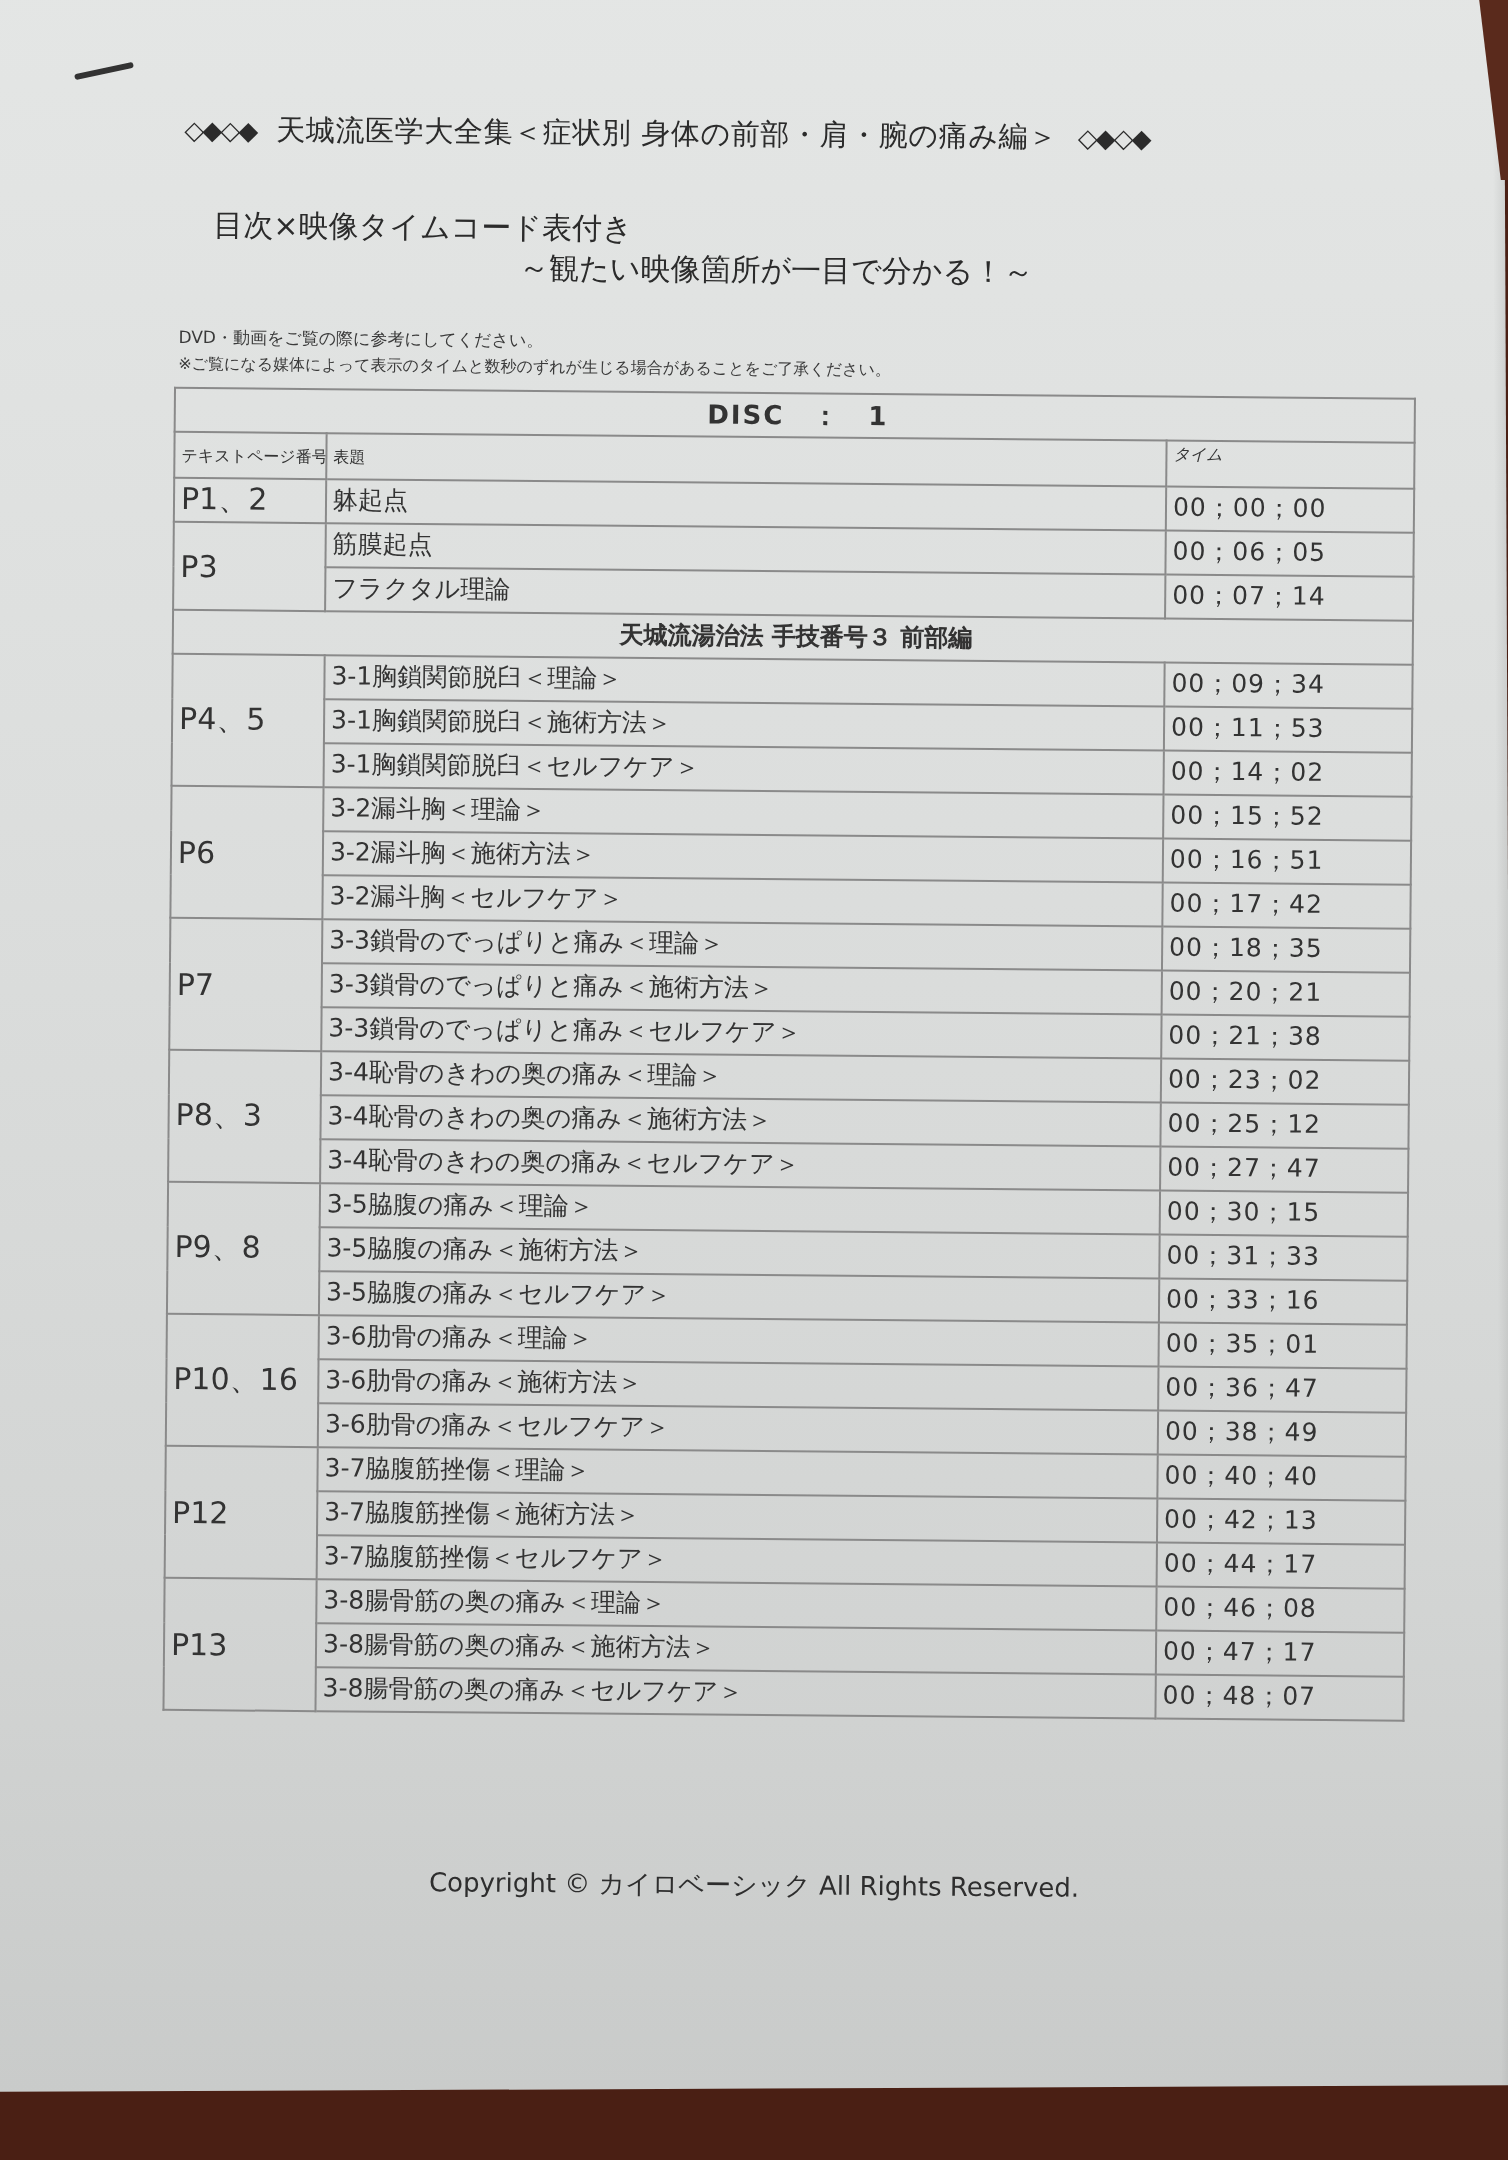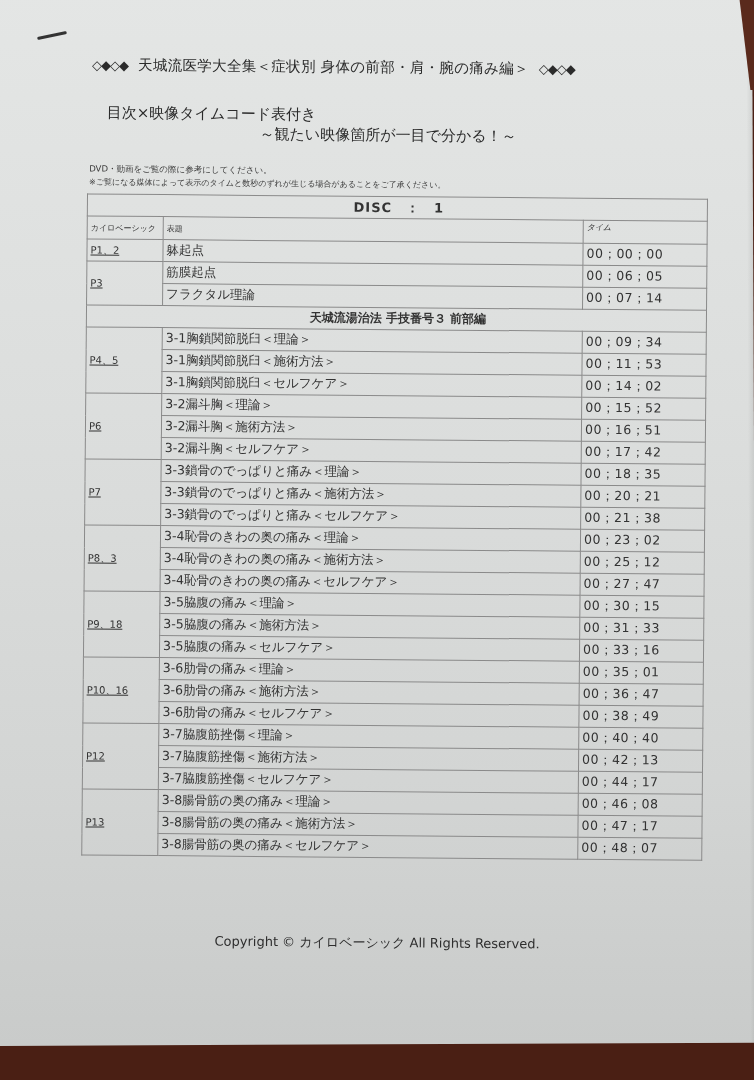--- a/index.html
+++ b/index.html
@@ -67,21 +67,21 @@
     border: 1.5px solid #333; font-weight: bold; font-size: 13px; height: 18px; text-align: center;
     letter-spacing: 1px;
   }
   .hdr-row td { height: 20px; font-size: 8px; vertical-align: bottom; padding-bottom: 1px; }
   .hdr-row td.time-hdr { vertical-align: top; padding-top: 1px; font-style: italic; }
   .section-row td {
     text-align: center; font-weight: bold; font-size: 12px; height: 20px;
     border-top: 1.5px solid #333; border-bottom: 1.5px solid #333;
   }
   .group-start td { border-top: 1.5px solid #333; }
-  td.page-cell { vertical-align: middle; font-size: 10px; text-decoration: underline; }
+  td.page-cell { vertical-align: middle; font-size: 15px; }
   td.time-cell { font-size: 12.5px; letter-spacing: 0.5px; padding-left: 6px; vertical-align: top; padding-top: 1px; }
   td.title-cell { padding-left: 3px; vertical-align: bottom; padding-bottom: 1px; }
   table.toc { border: 1.5px solid #333; }
   .footer {
     position: absolute; left: 218px; top: 934px; font-size: 13px; color: #2e2e2e; white-space: nowrap;
   }
 </style>
 </head>
 <body>
 
@@ -104,21 +104,21 @@
     <colgroup>
       <col class="c-page">
         <col class="c-title">
         <col class="c-time">
     </colgroup>
     <tbody id="toc-body">
       <tr class="disc-row">
         <th colspan="3">DISC　：　1</th>
       </tr>
       <tr class="hdr-row">
-        <td>カイロベーシック</td>
+        <td>テキストページ番号</td>
         <td>表題</td>
         <td class="time-hdr">タイム</td>
       </tr>
     <tr class="group-start">
           <td class="page-cell" rowspan="1">P1、2</td>
           <td class="title-cell">躰起点</td>
           <td class="time-cell">00；00；00</td>
         </tr>
         <tr class="group-start">
           <td class="page-cell" rowspan="2">P3</td>
@@ -178,21 +178,21 @@
         </tr>
         <tr>
           <td class="title-cell">3-4恥骨のきわの奥の痛み＜施術方法＞</td>
           <td class="time-cell">00；25；12</td>
         </tr>
         <tr>
           <td class="title-cell">3-4恥骨のきわの奥の痛み＜セルフケア＞</td>
           <td class="time-cell">00；27；47</td>
         </tr>
         <tr class="group-start">
-          <td class="page-cell" rowspan="3">P9、18</td>
+          <td class="page-cell" rowspan="3">P9、8</td>
           <td class="title-cell">3-5脇腹の痛み＜理論＞</td>
           <td class="time-cell">00；30；15</td>
         </tr>
         <tr>
           <td class="title-cell">3-5脇腹の痛み＜施術方法＞</td>
           <td class="time-cell">00；31；33</td>
         </tr>
         <tr>
           <td class="title-cell">3-5脇腹の痛み＜セルフケア＞</td>
           <td class="time-cell">00；33；16</td>

